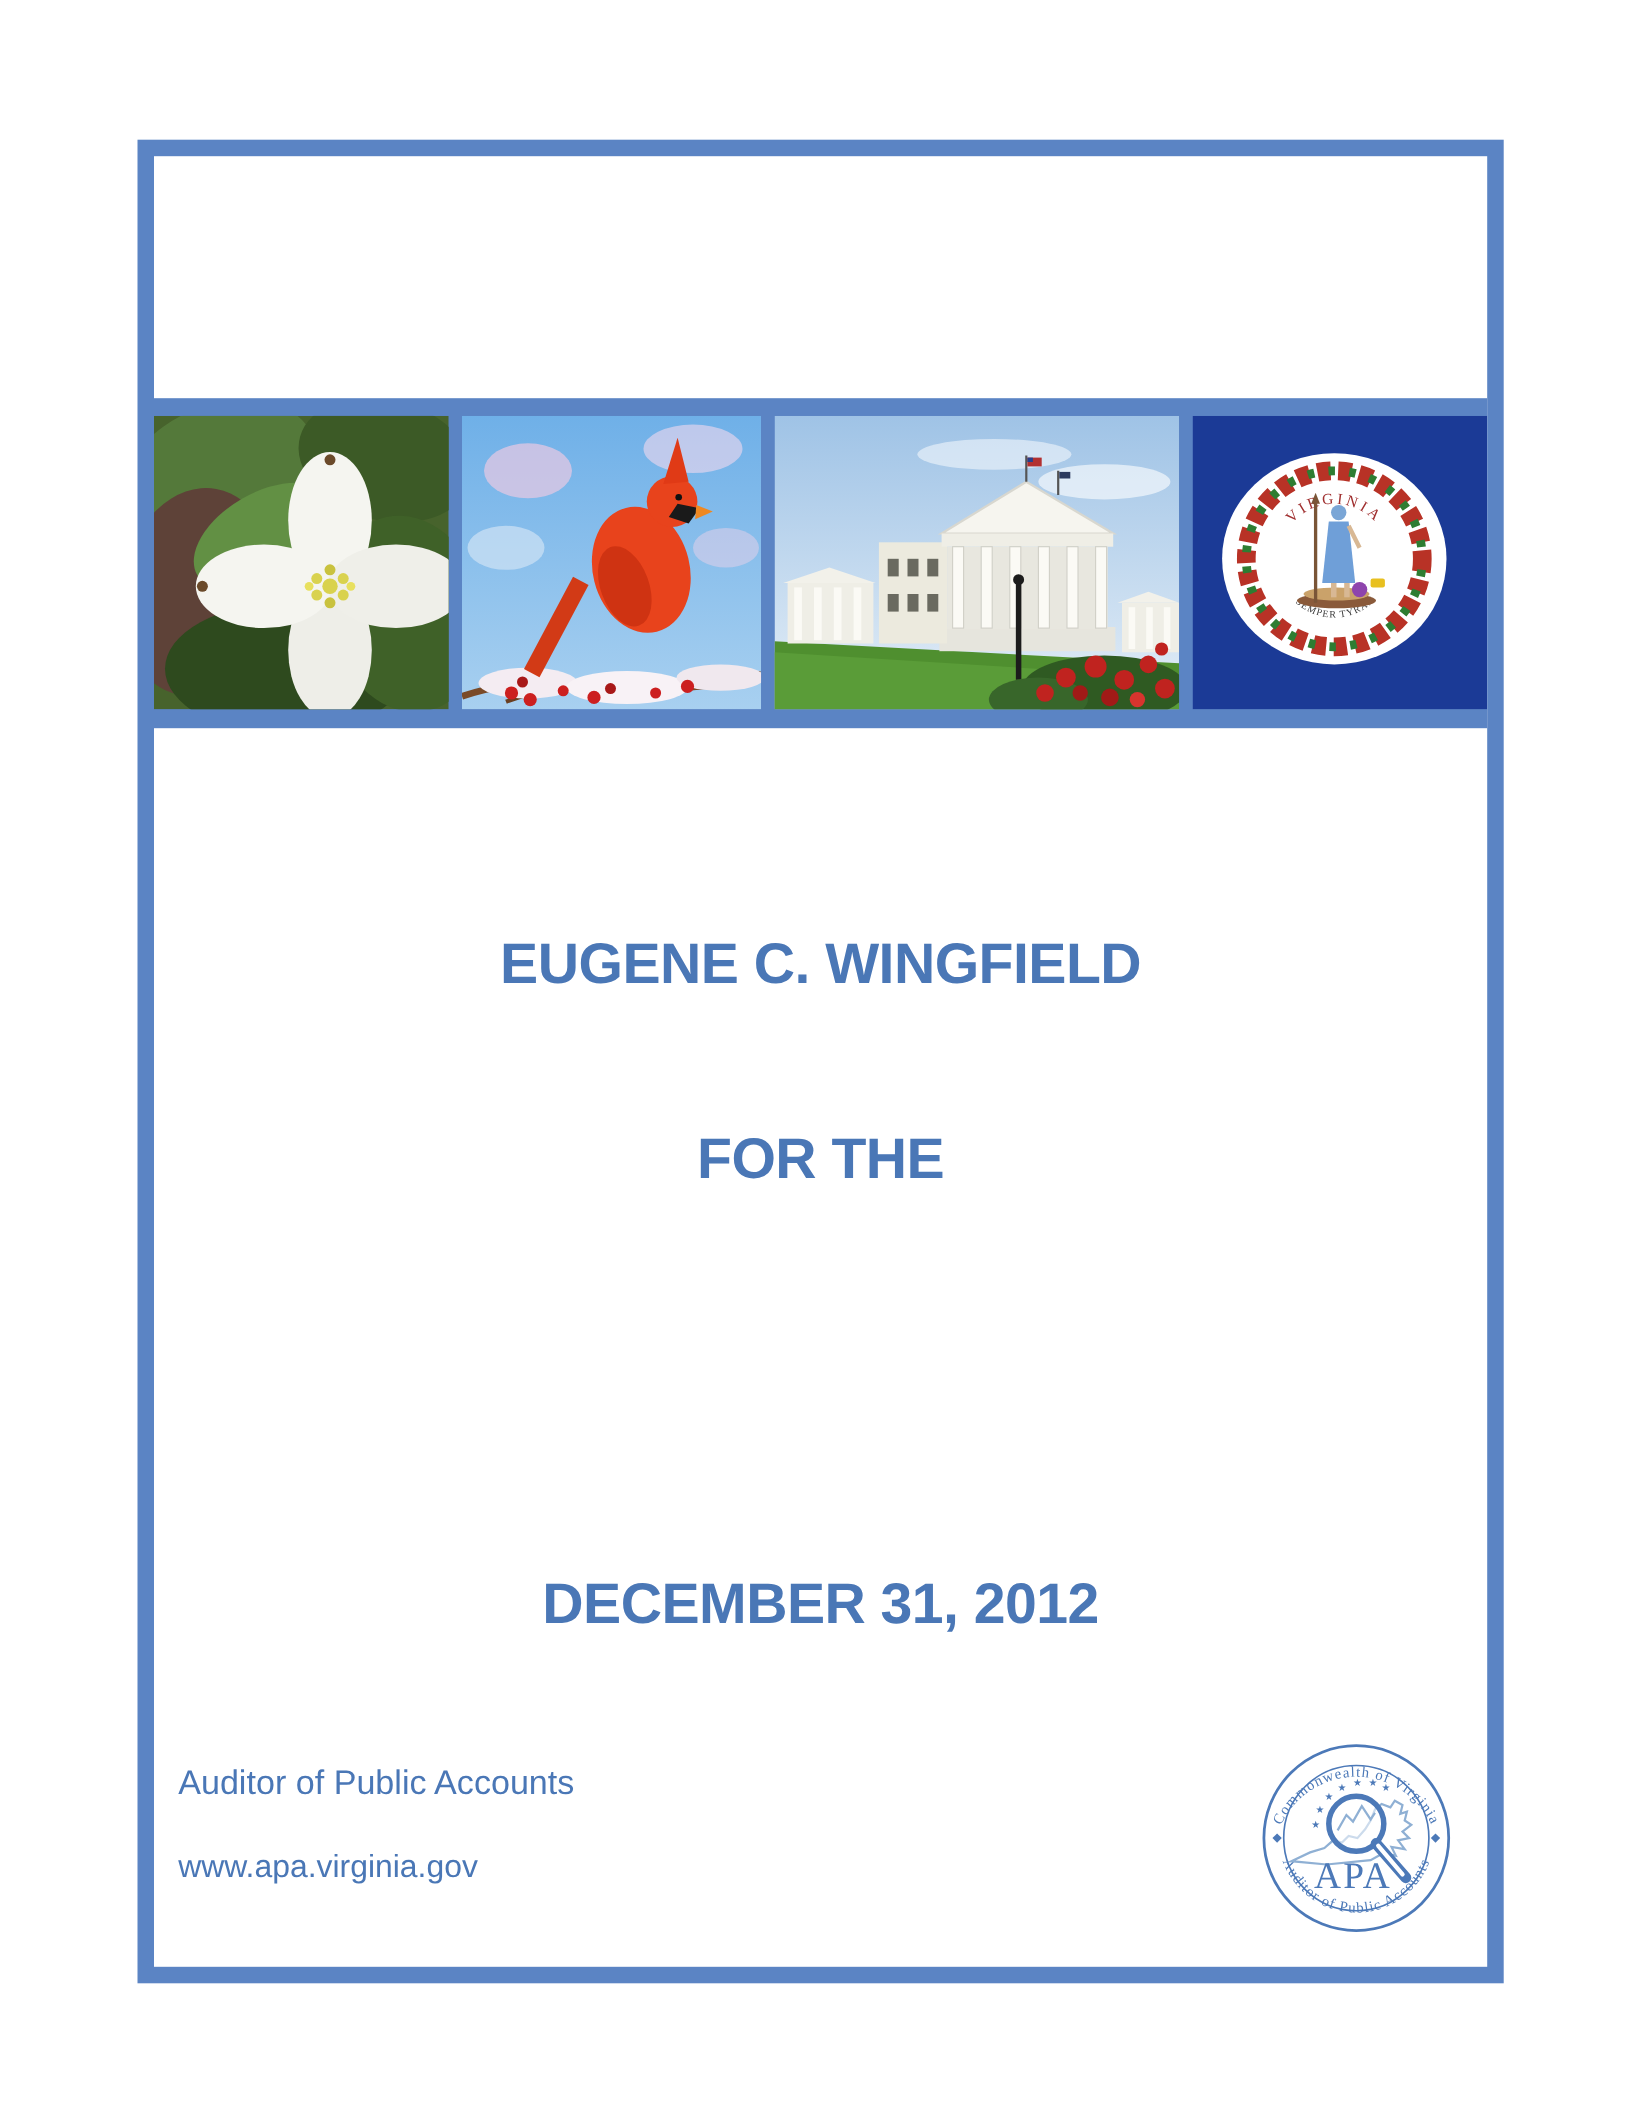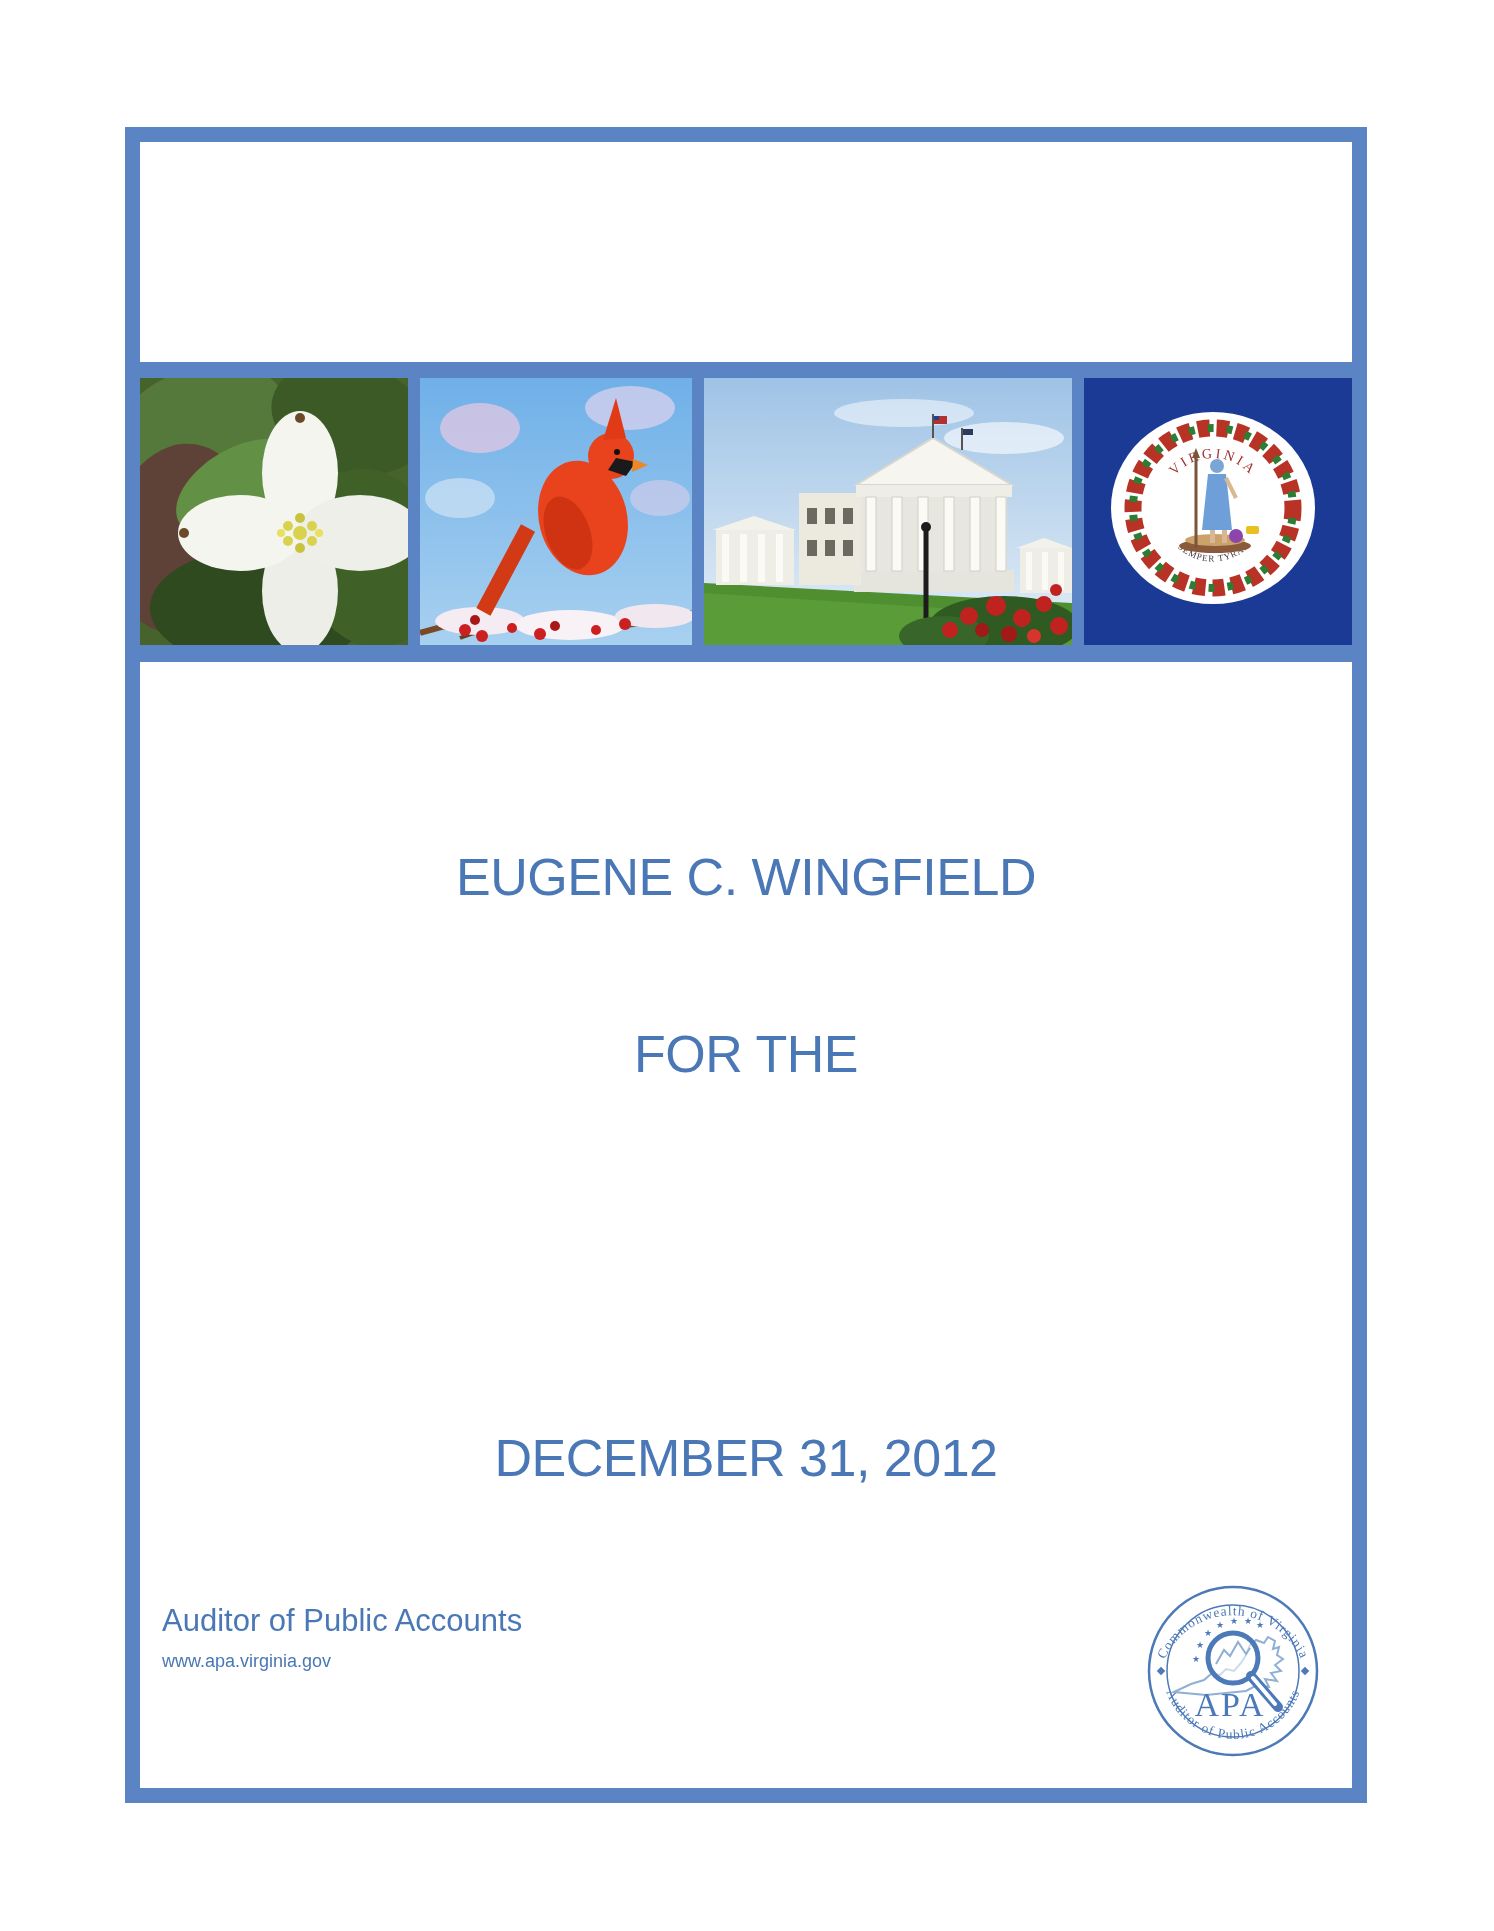--- a/index.html
+++ b/index.html
@@ -26,27 +26,28 @@
   }
   .photo{height:267px;overflow:hidden;flex:none;}
   .photo svg{display:block;}
   .title-line{
     position:absolute;left:140px;width:1212px;
     text-align:center;
     color:#4A77B6;
     font-size:52px;line-height:56px;
     letter-spacing:-0.5px;
     white-space:nowrap;
+    font-weight:bold;
   }
   .contact{
     position:absolute;left:162px;top:1598px;
     color:#4A77B6;
   }
   .contact .big{font-size:31px;line-height:45px;}
-  .contact .small{font-size:18px;line-height:36px;}
+  .contact .small{font-size:29px;line-height:36px;margin-top:36px;}
   .apa-logo{position:absolute;left:1146px;top:1584px;width:174px;height:174px;}
   .serif{font-family:"Liberation Serif", serif;}
 </style>
 </head>
 <body>
 
 <div class="page">
 
   <div class="frame"></div>
 

